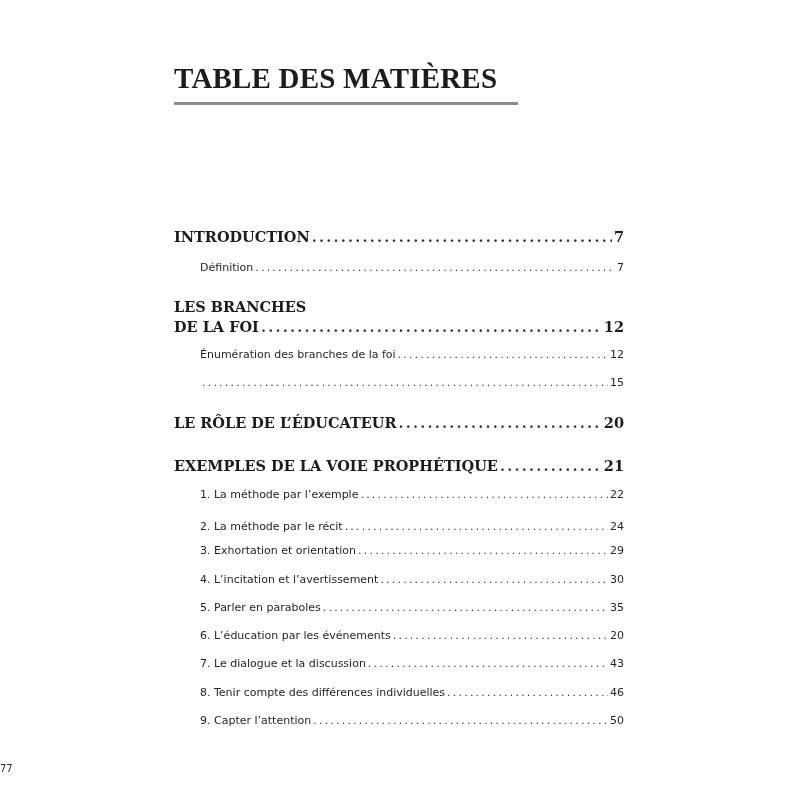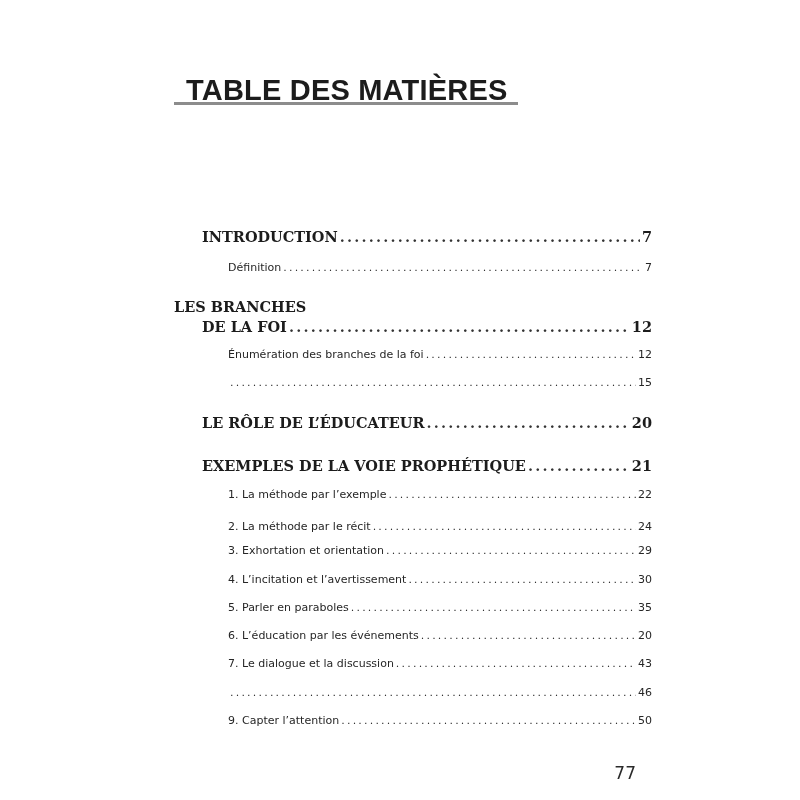--- a/index.html
+++ b/index.html
@@ -12,22 +12,22 @@
       height: 800px;
       position: relative;
       overflow: hidden;
       font-family: "DejaVu Serif", "Liberation Serif", serif;
       color: #1f1f1f;
     }
     .page-title {
       position: absolute;
       left: 174px;
       top: 62px;
-      margin: 12px;
-      font-family: Liberation Sans, sans-serif;
+      margin: 0;
+      font-family: Liberation Serif, serif;
       font-weight: bold;
       font-size: 29px;
       letter-spacing: 0.2px;
       color: #1c1c1c;
       white-space: nowrap;
     }
     .title-rule {
       position: absolute;
       left: 174px;
       top: 102px;
@@ -41,21 +41,20 @@
       top: 0;
       width: 450px;
     }
     .entry {
       position: absolute;
       left: 0;
       width: 450px;
       display: flex;
       align-items: flex-end;
       white-space: nowrap;
-      margin-left: 28px;
     }
     .entry.major {
       font-family: "DejaVu Serif", serif;
       font-weight: bold;
       font-size: 14.5px;
       color: #1c1c1c;
     }
     .entry.minor {
       left: 26px;
       width: 424px;
@@ -86,23 +85,23 @@
       font-weight: bold;
       font-size: 14.5px;
       color: #1c1c1c;
       white-space: nowrap;
     }
     .folio {
       position: absolute;
       left: 0;
       width: 636px;
       top: 763px;
-      text-align: right;
+      text-align: left;
       font-family: "DejaVu Sans", sans-serif;
-      font-size: 17px;
+      font-size: 10px;
       color: #2a2a2a;
     }
   </style>
 </head>
 <body>
 
 <h1 class="page-title">TABLE DES MATIÈRES</h1>
 <div class="title-rule"></div>
 
 <div class="toc">
@@ -174,20 +173,21 @@
     <span class="label">6. L’éducation par les événements</span>
     <span class="leader"></span>
     <span class="page">20</span>
   </div>
   <div class="entry minor" style="top:657px">
     <span class="label">7. Le dialogue et la discussion</span>
     <span class="leader"></span>
     <span class="page">43</span>
   </div>
   <div class="entry minor" style="top:686px">
+    <span class="label">8. Tenir compte des différences individuelles</span>
     <span class="leader"></span>
     <span class="page">46</span>
   </div>
   <div class="entry minor" style="top:714px">
     <span class="label">9. Capter l’attention</span>
     <span class="leader"></span>
     <span class="page">50</span>
   </div>
 </div>
 

